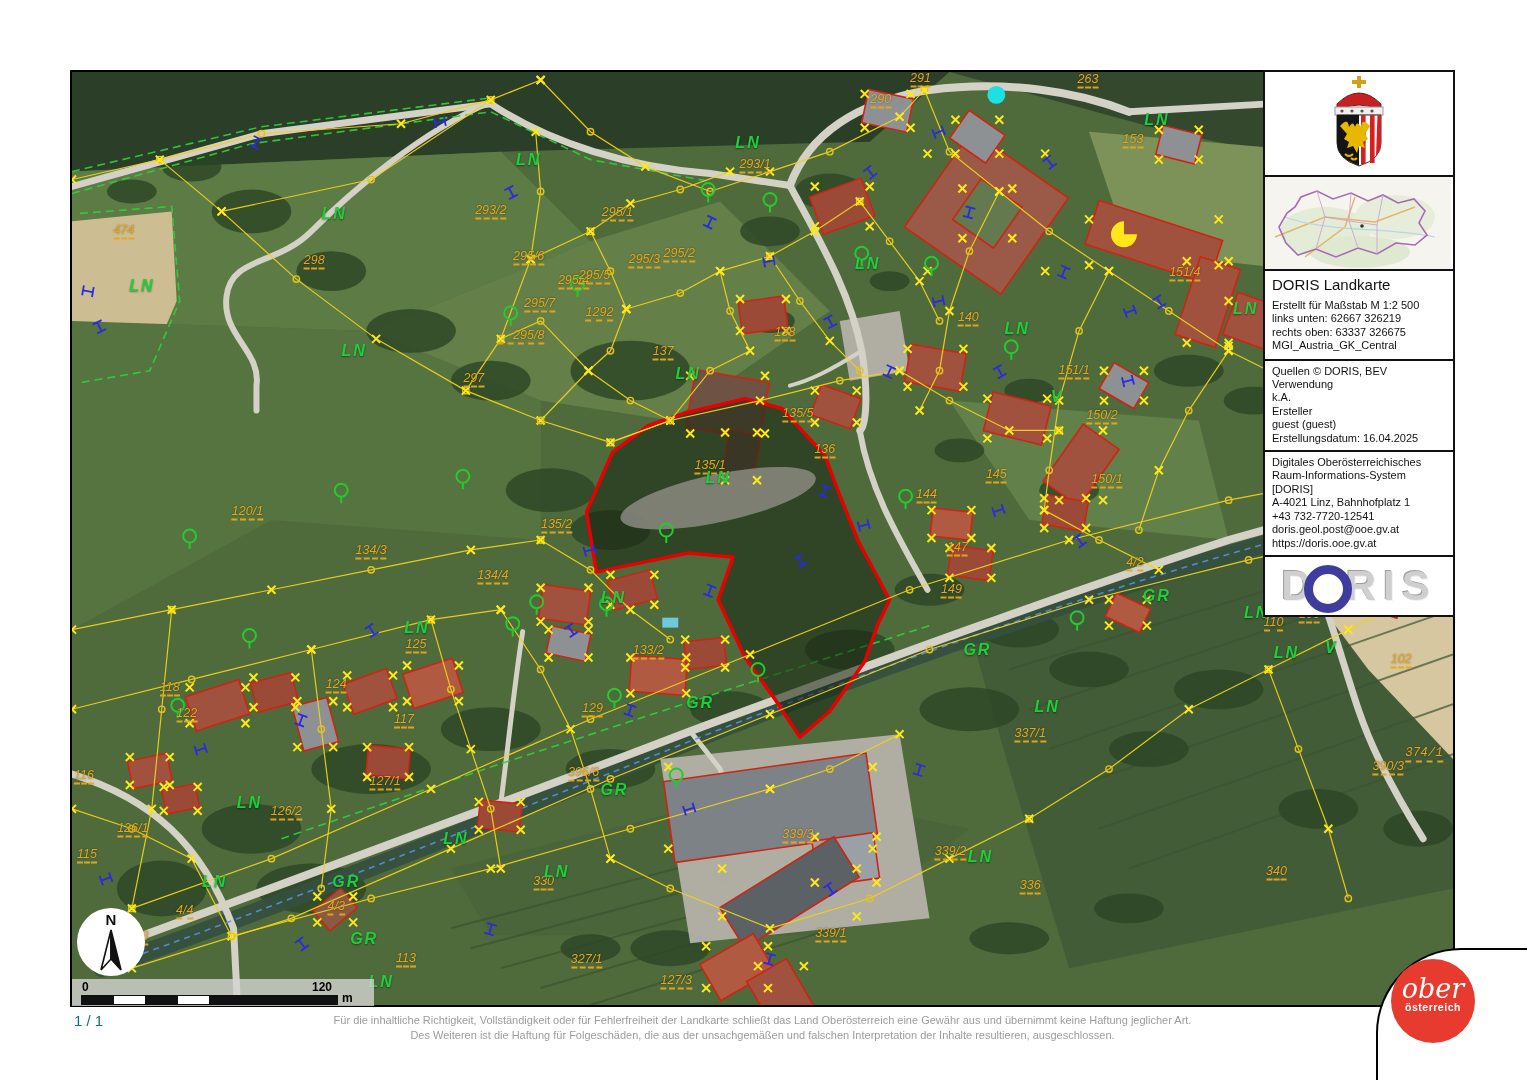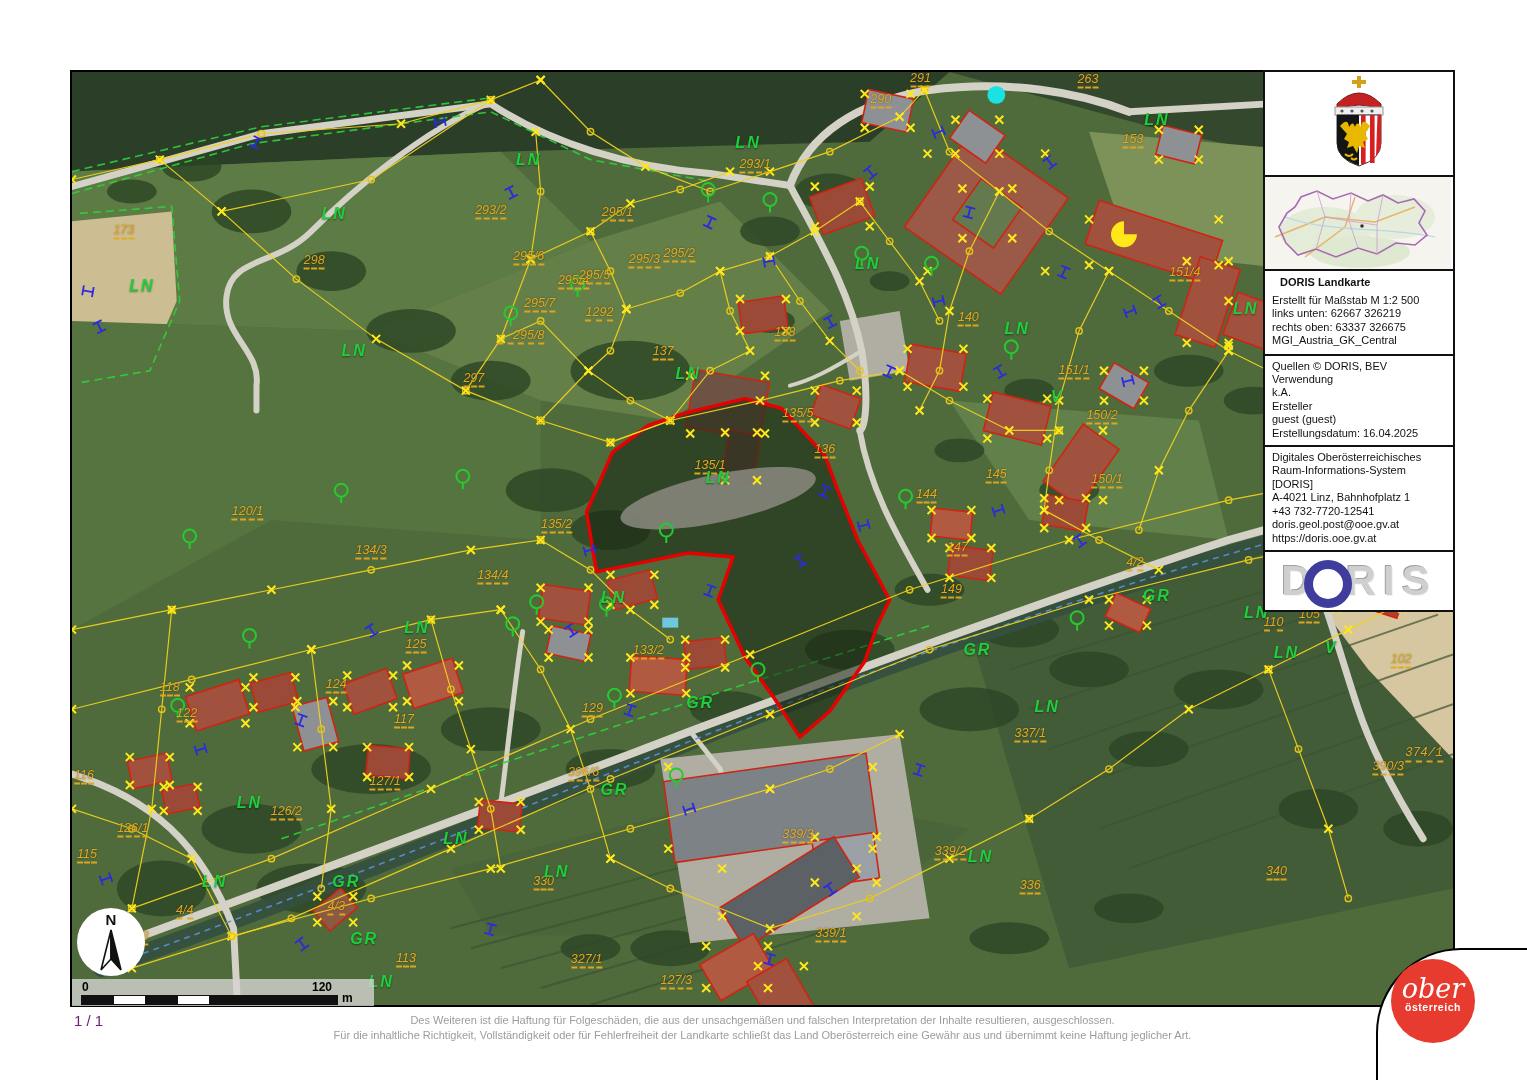--- a/index.html
+++ b/index.html
@@ -31,32 +31,32 @@
   .segs span{display:block;height:8px;border:1px solid #111;margin-left:-1px;}
   .sb{background:#111;} .sw{background:#fff;}
   .w31{width:31px;} .w127{width:127px;}
   
   .panel{position:absolute;left:1263px;top:70px;width:192px;z-index:6;}
   .pbox{border:2px solid #111;background:#fff;box-sizing:border-box;margin-top:-2px;overflow:hidden;}
   .pbox:first-child{margin-top:0;}
   .arms{height:107px;display:flex;align-items:center;justify-content:center;}
   .ovmap{height:96px;padding:0;}
   .meta{padding:5px 7px 6px;}
-  .meta h1{margin:0 8px 6px;font-size:11px;font-weight:bold;color:#111;}
+  .meta h1{margin:0 0 6px;font-size:15px;font-weight:normal;color:#111;}
   .pline{font-size:11px;line-height:1.22;color:#111;}
   .src,.contact{padding:4px 7px 5px;}
   .logobox{height:62px;display:flex;align-items:center;justify-content:center;}
   .dlogo{display:flex;align-items:center;}
   .dl{font:bold 42px "Liberation Sans",sans-serif;color:#cfcfcf;
       text-shadow:1px 1px 0 #f2f2f2,-1px -1px 0 #9e9e9e;}
   .dl.ris{letter-spacing:7px;}
   .dring{width:30px;height:30px;border:9px solid #3e3d9d;border-radius:50%;
          margin:6px -6px 0 -8px;z-index:2;}
   
-  .pageno{position:absolute;left:74px;top:1012px;font-size:15px;color:#701a75;}
+  .pageno{position:absolute;left:74px;top:1012px;font-size:15px;color:#0f766e;}
   .disclaimer{position:absolute;left:70px;top:1013px;width:1385px;text-align:center;
               font-size:11px;line-height:1.35;color:#9c9c9c;}
   
   .brand{position:absolute;left:1376px;top:948px;width:151px;height:132px;background:#fff;
          border-top-left-radius:85px;border-top:2px solid #000;border-left:2px solid #000;
          box-sizing:border-box;z-index:7;}
   .brand-circle{position:absolute;left:13px;top:9px;width:84px;height:84px;border-radius:50%;
                 background:#e63b2e;text-align:center;color:#fff;}
   .brand-circle .l1{display:block;margin-top:14px;
                     font:italic 27px "DejaVu Serif",serif;}
@@ -672,21 +672,21 @@
         <path d="M-5,-4 L5,-4 M0,-4 L0,6 M-5,6 L5,6" transform="translate(1062 240) rotate(69)" stroke="#2a2ae0" stroke-width="1.8" fill="none"></path>
         <path d="M-5,-4 L5,-4 M0,-4 L0,6 M-5,6 L5,6" transform="translate(980 90) rotate(-38)" stroke="#2a2ae0" stroke-width="1.8" fill="none"></path>
         <path d="M-5,-4 L5,-4 M0,-4 L0,6 M-5,6 L5,6" transform="translate(900 140) rotate(15)" stroke="#2a2ae0" stroke-width="1.8" fill="none"></path>
         <path d="M-5,-4 L5,-4 M0,-4 L0,6 M-5,6 L5,6" transform="translate(870 60) rotate(68)" stroke="#2a2ae0" stroke-width="1.8" fill="none"></path>
         <path d="M-5,-4 L5,-4 M0,-4 L0,6 M-5,6 L5,6" transform="translate(800 100) rotate(-39)" stroke="#2a2ae0" stroke-width="1.8" fill="none"></path>
       </g>
       <circle cx="927" cy="23" r="9" fill="#1ce1e1"></circle>
       <path d="M0,0 L13,0 A13,13 0 1 1 0,-13 Z" fill="#ffe819" transform="translate(1055 163)"></path>
     </svg>
   <div id="map-labels">
-      <div class="plabel" style="left: 3.75451%; top: 17.0758%;">173</div>
+      <div class="plabel" style="left: 3.75451%; top: 17.0758%;">474</div>
       <div class="plabel" style="left: 17.5451%; top: 20.2775%;">298</div>
       <div class="plabel" style="left: 30.3249%; top: 14.9413%;">293/2</div>
       <div class="plabel" style="left: 49.4585%; top: 9.92529%;">293/1</div>
       <div class="plabel" style="left: 39.4946%; top: 15.1547%;">295/1</div>
       <div class="plabel" style="left: 36.3177%; top: 17.7161%; margin-top: 44px;">295/4</div>
       <div class="plabel" style="left: 33.0686%; top: 19.8506%;">295/6</div>
       <div class="plabel" style="left: 43.9711%; top: 19.5304%;">295/2</div>
       <div class="plabel" style="left: 41.444%; top: 20.1708%;">295/3</div>
       <div class="plabel" style="left: 37.8339%; top: 21.8783%;">295/5</div>
       <div class="plabel" style="left: 33.8628%; top: 24.8666%;">295/7</div>
@@ -862,22 +862,22 @@
     <div class="dlogo">
       <span class="dl">D</span>
       <span class="dring"></span>
       <span class="dl ris">RIS</span>
     </div>
   </div>
 </aside>
 
 <div class="pageno">1 / 1</div>
 <div class="disclaimer">
+  <div>Für die inhaltliche Richtigkeit, Vollständigkeit oder für Fehlerfreiheit der Landkarte schließt das Land Oberösterreich eine Gewähr aus und übernimmt keine Haftung jeglicher Art.</div>
   <div>Des Weiteren ist die Haftung für Folgeschäden, die aus der unsachgemäßen und falschen Interpretation der Inhalte resultieren, ausgeschlossen.</div>
-  <div>Für die inhaltliche Richtigkeit, Vollständigkeit oder für Fehlerfreiheit der Landkarte schließt das Land Oberösterreich eine Gewähr aus und übernimmt keine Haftung jeglicher Art.</div>
 </div>
 
 <div class="brand">
   <div class="brand-circle">
     <span class="l1">ober</span>
     <span class="l2">österreich</span>
   </div>
 </div>
 
 </body></html>

